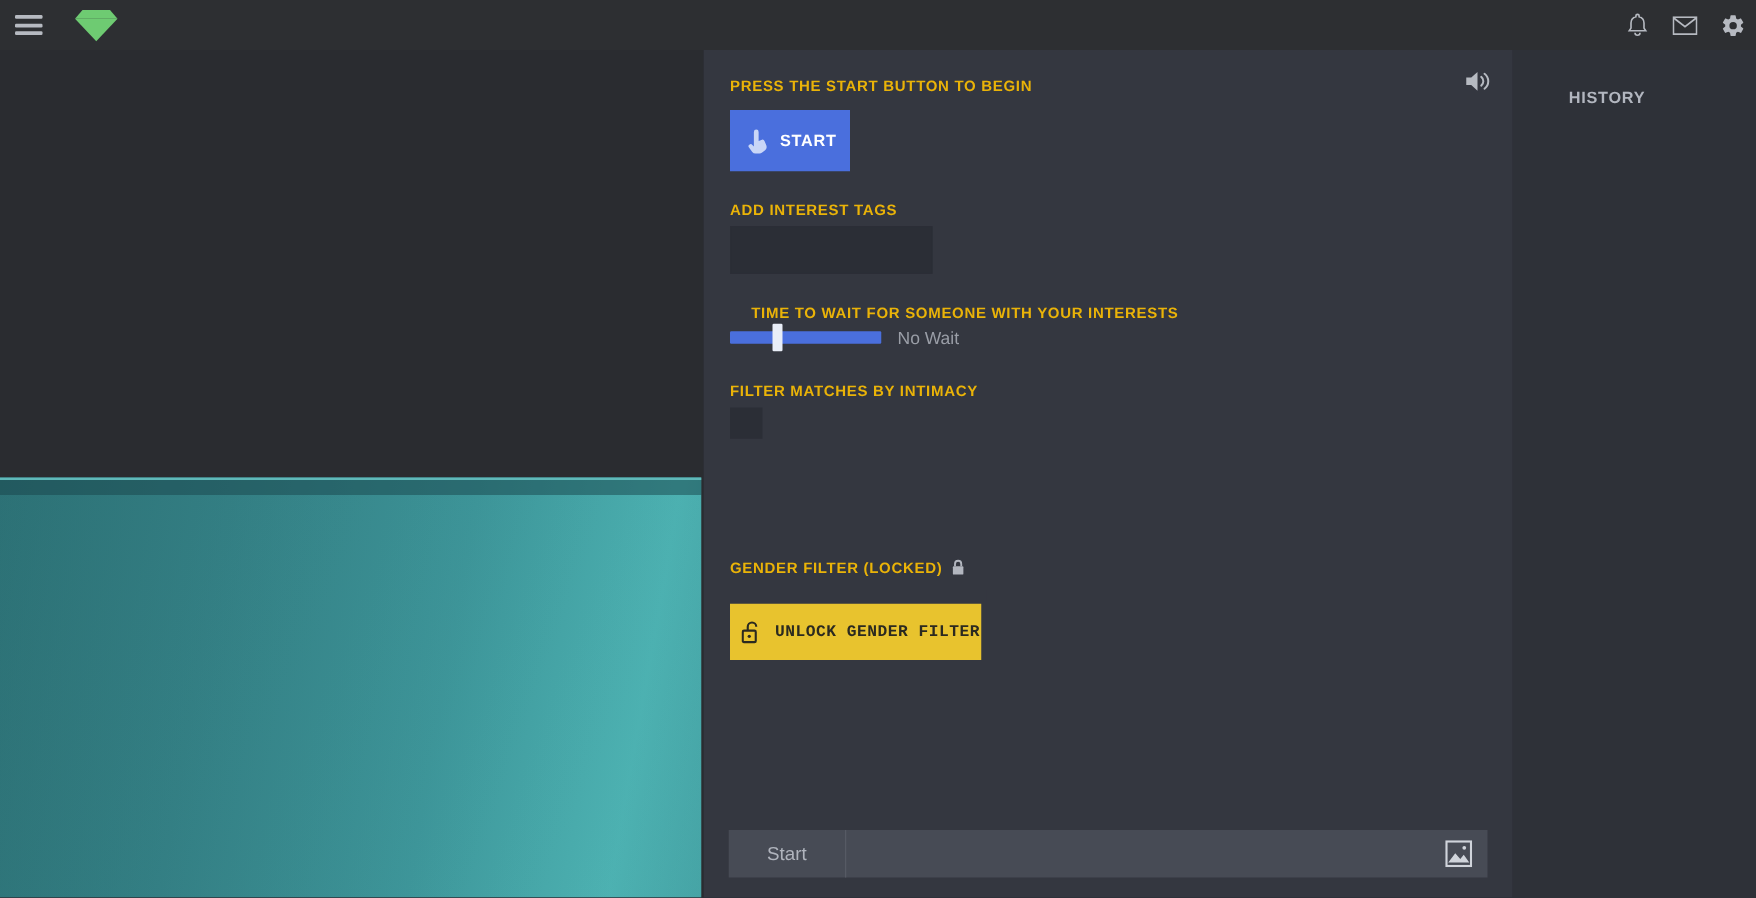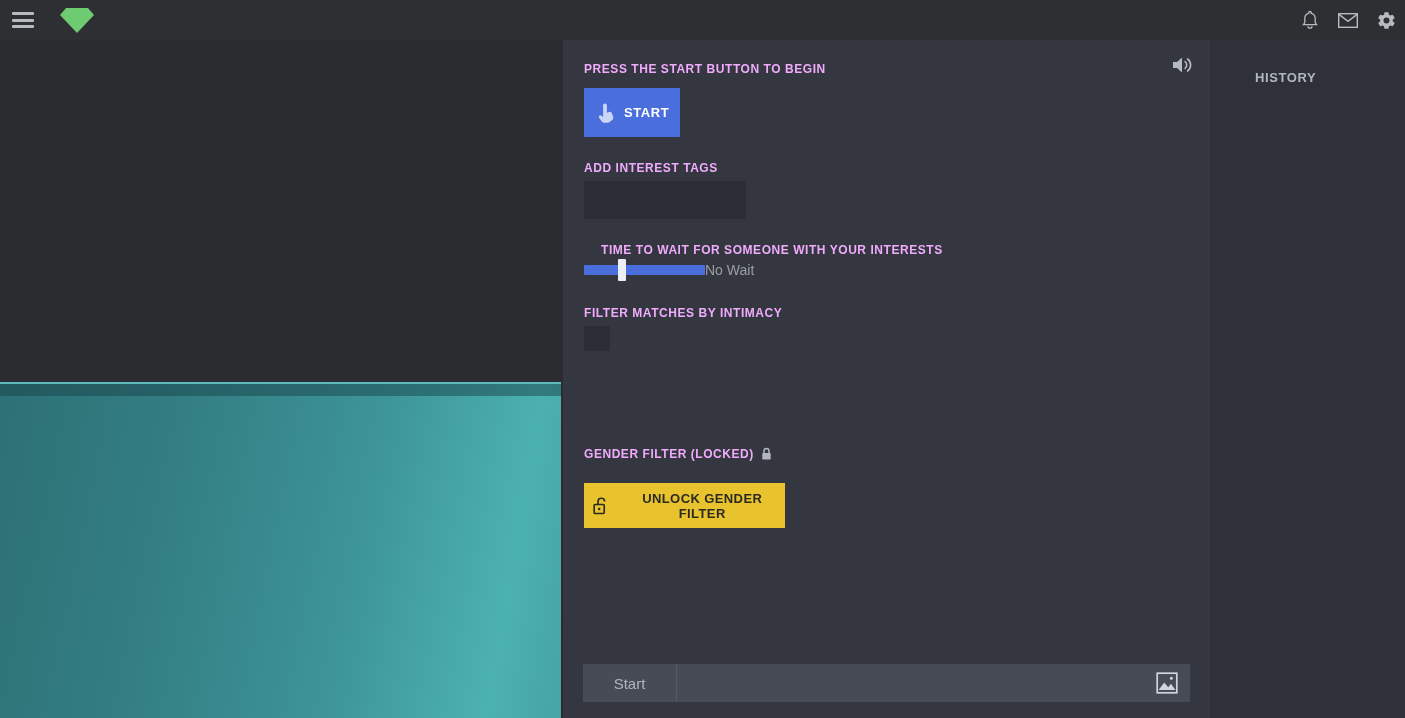--- a/index.html
+++ b/index.html
@@ -64,21 +64,21 @@
   .center-panel {
     position: absolute; left: 563px; top: 40px; width: 647px; height: 678px;
     background: #343740;
   }
   .speaker-btn {
     position: absolute; right: 16px; top: 13px; width: 24px; height: 24px;
     display: flex; align-items: center; justify-content: center; cursor: pointer;
   }
 
   .section-label {
-    color: #f0abfc; font-size: 12px; font-weight: bold;
+    color: #eab308; font-size: 12px; font-weight: bold;
     letter-spacing: 0.55px; text-transform: uppercase;
     font-family: "Liberation Sans", sans-serif;
   }
 
   .lbl-start { position: absolute; left: 21px; top: 22px; }
 
   .start-btn {
     position: absolute; left: 21px; top: 48px;
     width: 96px; height: 49px;
     background: #4a6fdd; border: none; cursor: pointer;
@@ -95,21 +95,21 @@
     position: absolute; left: 21px; top: 141px;
     width: 162px; height: 38px;
     background: #2b2e36;
     border: 1px solid #2b2e36;
     cursor: text;
   }
 
   .lbl-wait { position: absolute; left: 38px; top: 203px; }
   .slider-row {
     position: absolute; left: 21px; top: 222px;
-    display: flex; align-items: center; 
+    display: flex; align-items: center; gap: 13px;
   }
   .slider-track {
     position: relative; width: 121px; height: 10px;
     background: #4a6fdd; border-radius: 1px;
   }
   .slider-thumb {
     position: absolute; left: 33px; top: -6px;
     width: 8px; height: 22px;
     background: #e9eef8; border-radius: 1px;
     cursor: pointer;
@@ -136,21 +136,21 @@
     display: flex; align-items: center; cursor: pointer;
   }
   .gender-select .val { color: #9a9ea7; font-size: 17px; padding-left: 11px; }
   .gender-select .caret { margin-left: auto; padding-right: 18px; color: #9a9ea7; font-size: 13px; }
 
   .unlock-btn {
     position: absolute; left: 21px; top: 443px;
     width: 201px; height: 45px;
     background: #e8c32e; border: none; cursor: pointer;
     display: flex; align-items: center; gap: 10px; padding-left: 9px;
-    font-family: Liberation Sans, sans-serif;
+    font-family: Liberation Mono, monospace;
   }
   .unlock-btn .lbl {
     color: #2b2a20; font-size: 13px; font-weight: bold; letter-spacing: 0.4px;
   }
 
   
   .chat-bar {
     position: absolute; left: 20px; bottom: 16px;
     width: 607px; height: 38px;
     background: #474b55;

